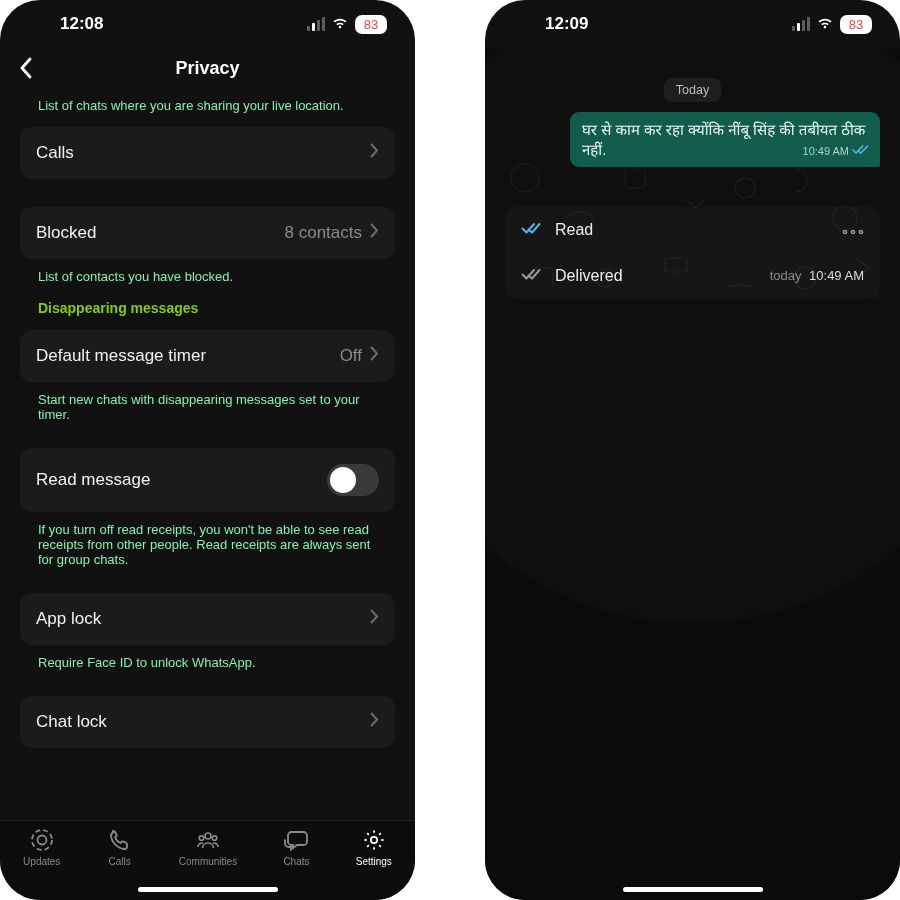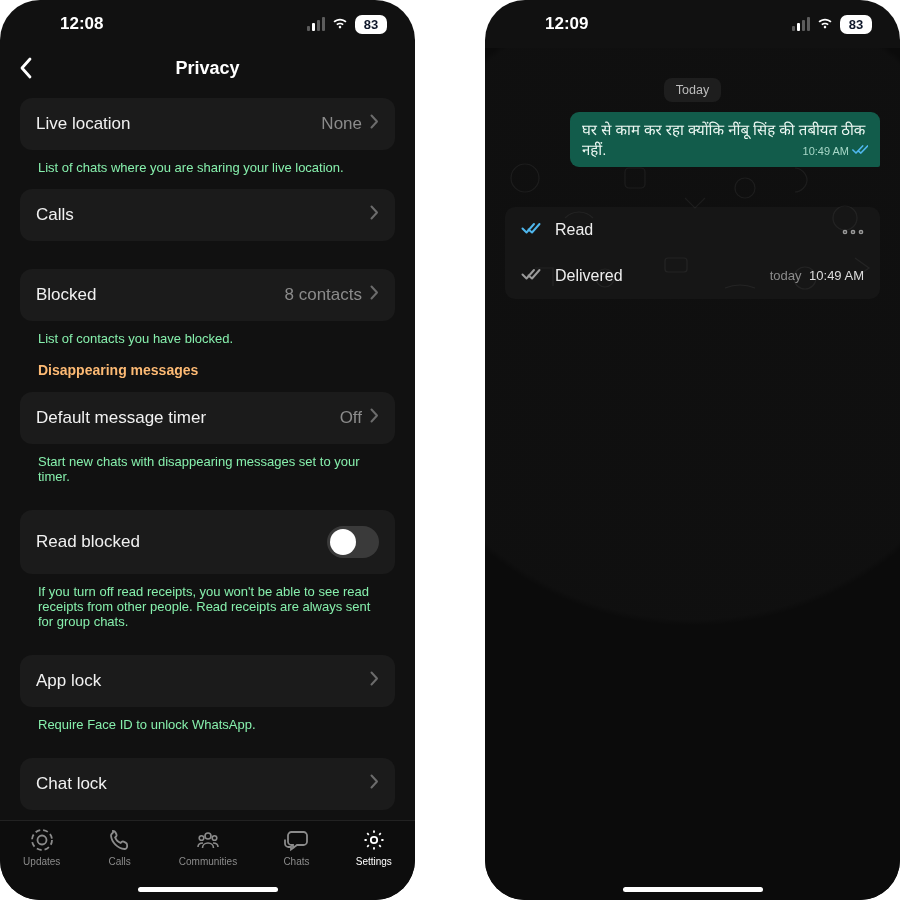--- a/index.html
+++ b/index.html
@@ -37,22 +37,22 @@
     .statusbar-right { display: flex; align-items: center; gap: 6px; }
     .signal-bars { display: inline-flex; align-items: flex-end; gap: 2px; }
     .signal-bars span { width: 3px; background: #5c5c5c; border-radius: 1px; }
     .signal-bars span.on { background: #fff; }
     .signal-bars span:nth-child(1) { height: 5px; }
     .signal-bars span:nth-child(2) { height: 8px; }
     .signal-bars span:nth-child(3) { height: 11px; }
     .signal-bars span:nth-child(4) { height: 14px; }
     .wifi-icon svg { width: 18px; height: 14px; }
     .battery {
-      background: #fff; color: #0f172a; border-radius: 7px;
-      padding: 2px 5px; font-size: 13px; font-weight: 700;
+      background: #fff; color: #ef4444; border-radius: 7px;
+      padding: 2px 5px; font-size: 13px; font-weight: 400;
       display: inline-block; min-width: 32px; text-align: center;
     }
     
     .header {
       height: 40px;
       display: flex;
       align-items: center;
       position: relative;
       color: #fff;
     }
@@ -64,21 +64,21 @@
       margin: 0 auto;
       font-size: 18px;
       font-weight: 600;
     }
     
     .content { flex: 1; overflow: hidden; padding: 0 20px; }
     .footnote {
       color: #86efac; font-size: 13px; padding: 10px 18px 4px;
     }
     .section-header {
-      color: #fdba74; font-size: 14px; font-weight: 600;
+      color: #84cc16; font-size: 14px; font-weight: 600;
       padding: 12px 18px 4px;
     }
     .card {
       background: #1b1b1b;
       border-radius: 12px;
       padding: 0;
       margin-top: 10px;
     }
     .row {
       display: flex; align-items: center;
@@ -203,29 +203,20 @@
     <span class="back-btn">
       <svg width="14" height="22" viewBox="0 0 14 22">
           <path fill="none" stroke="#fff" stroke-width="2.8" stroke-linecap="round" stroke-linejoin="round" d="M11 2 L3 11 L11 20"></path>
         </svg>
     </span>
     <span class="header-title">Privacy</span>
   </div>
 
   <div class="content">
 
-    <div class="card">
-      <div class="row">
-        <span class="row-label">Live location</span>
-        <span class="row-value">None</span>
-        <span class="chevron"><svg viewBox="0 0 9 15">
-              <path fill="none" stroke="#6c6c6c" stroke-width="2" stroke-linecap="round" stroke-linejoin="round" d="M1.5 1.5 7 7.5l-5.5 6"></path>
-            </svg></span>
-      </div>
-    </div>
     <div class="footnote">List of chats where you are sharing your live location.</div>
 
     <div class="card">
       <div class="row">
         <span class="row-label">Calls</span>
         <span class="chevron"><svg viewBox="0 0 9 15">
               <path fill="none" stroke="#6c6c6c" stroke-width="2" stroke-linecap="round" stroke-linejoin="round" d="M1.5 1.5 7 7.5l-5.5 6"></path>
             </svg></span>
       </div>
     </div>
@@ -249,21 +240,21 @@
         <span class="row-value">Off</span>
         <span class="chevron"><svg viewBox="0 0 9 15">
               <path fill="none" stroke="#6c6c6c" stroke-width="2" stroke-linecap="round" stroke-linejoin="round" d="M1.5 1.5 7 7.5l-5.5 6"></path>
             </svg></span>
       </div>
     </div>
     <div class="footnote">Start new chats with disappearing messages set to your timer.</div>
 
     <div class="card" style="margin-top:22px">
       <div class="row">
-        <span class="row-label">Read blocked</span>
+        <span class="row-label">Read message</span>
         <span class="toggle">
             <span class="knob"></span>
           </span>
       </div>
     </div>
     <div class="footnote">If you turn off read receipts, you won't be able to see read receipts from other people. Read receipts are always sent for group chats.</div>
 
     <div class="card" style="margin-top:22px">
       <div class="row">
         <span class="row-label">App lock</span>

